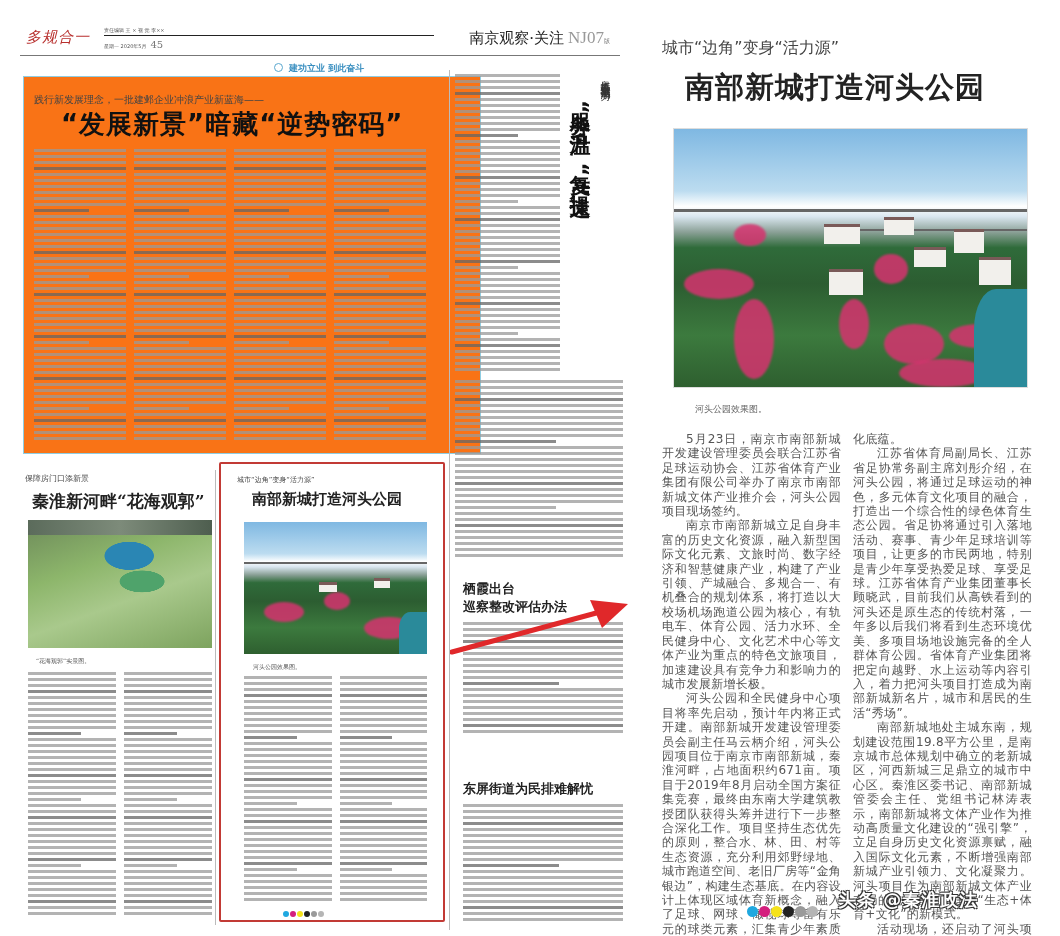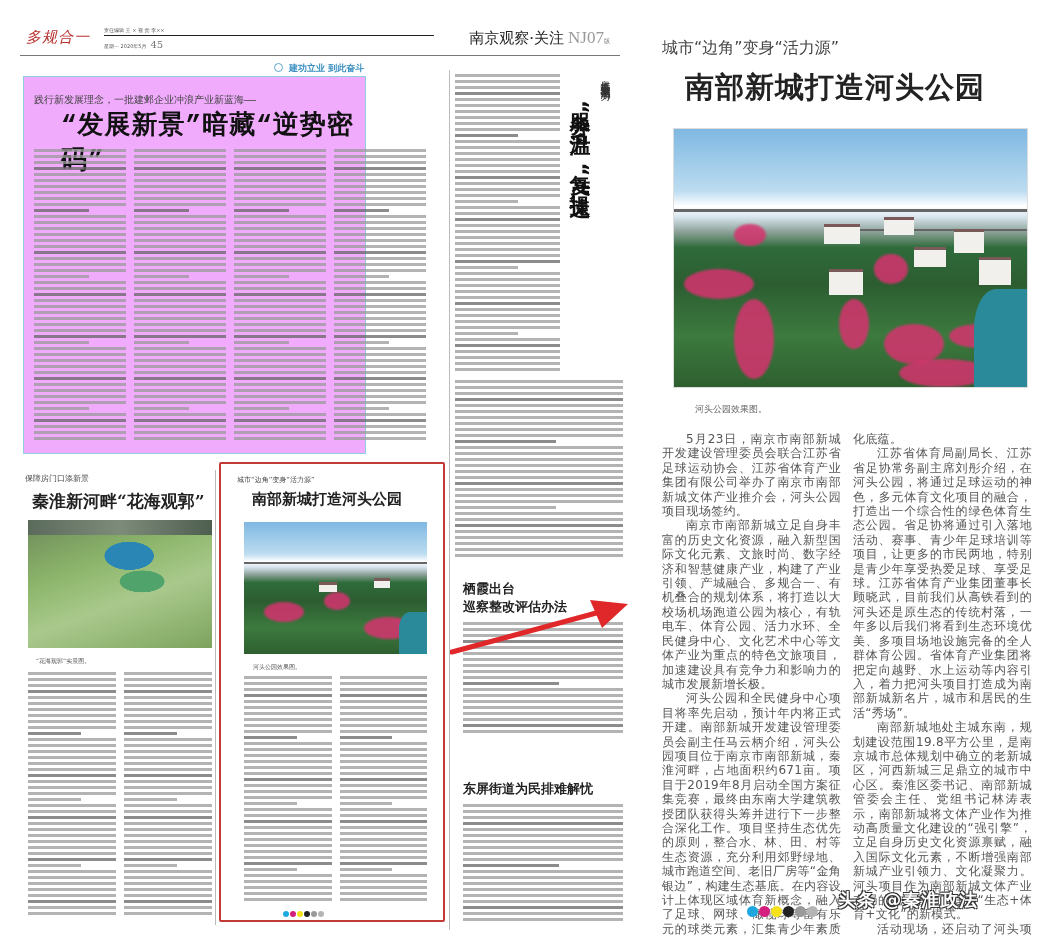--- a/index.html
+++ b/index.html
@@ -10,21 +10,21 @@
     .np { position: absolute; left: 0; top: 0; width: 635px; height: 936px; background: #fff; }
     .masthead { position: absolute; left: 20px; top: 24px; width: 600px; height: 32px; border-bottom: 1px solid #777; }
     .logo { position: absolute; left: 6px; top: 4px; font-family: "DejaVu Serif", serif; font-size: 15px; color: #b8302e; font-style: italic; letter-spacing: 1px; }
     .meta { position: absolute; left: 84px; top: 3px; font-size: 5px; color: #555; width: 330px; border-bottom: 1px solid #222; padding-bottom: 2px; }
     .meta2 { position: absolute; left: 84px; top: 15px; font-size: 5px; color: #555; }
     .meta2 b { font-family: "DejaVu Serif", serif; font-size: 10px; font-weight: normal; color: #777; margin-left: 4px; }
     .section { position: absolute; right: 10px; top: 4px; font-family: "DejaVu Serif", serif; font-size: 15px; color: #222; }
     .section .pg { font-family: "Liberation Serif", serif; color: #999; font-size: 17px; margin-left: 4px; }
     .section .pgsm { font-size: 6px; color: #777; }
 
-    .topbox { position: absolute; left: 23px; top: 76px; width: 343px; height: 378px; border: 1px solid #8fcde2; background: #f0abfc; font-family: Liberation Mono, monospace; }
+    .topbox { position: absolute; left: 23px; top: 76px; width: 458px; height: 378px; border: 1px solid #8fcde2; background: #f97316; }
     .tag-top { position: absolute; left: 268px; top: 62px; background: #fff; padding: 0 6px; font-size: 9px; color: #3a8fc0; font-weight: bold; }
     .tag-top .cir { display: inline-block; width: 9px; height: 9px; border-radius: 50%; border: 1px solid #5aa8cf; margin-right: 6px; vertical-align: -1px; }
     .kicker { position: absolute; left: 10px; top: 16px; font-size: 10px; color: #444; }
     .bigtitle { position: absolute; left: 28px; top: 30px; font-size: 26px; font-weight: bold; color: #111; letter-spacing: 1px; margin-left: 9px; }
 
     .cols { position: absolute; display: flex; gap: 8px; }
     .col { flex: 1; display: flex; flex-direction: column; gap: 3px; }
     .ln { height: 3px; background: #9a9a9a; opacity: .75; }
     .ln.sh { width: 60%; }
     .ln.dk { background: #666; }

